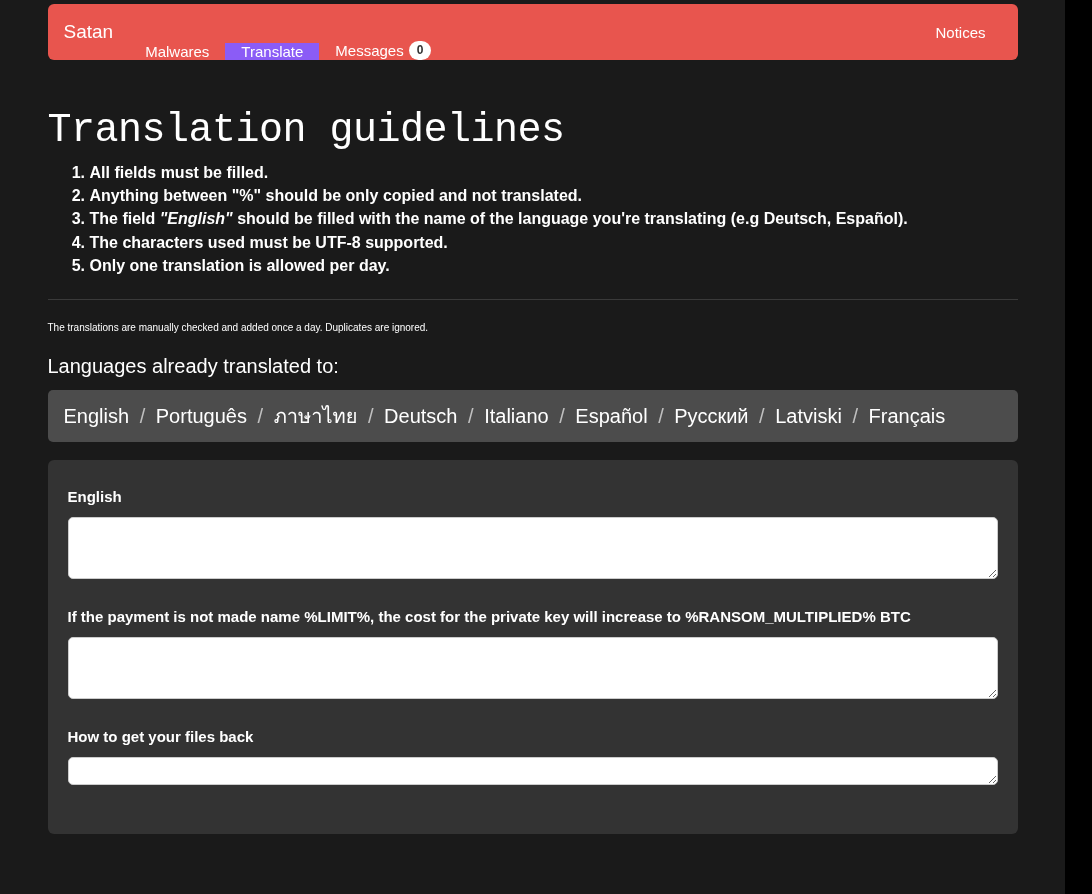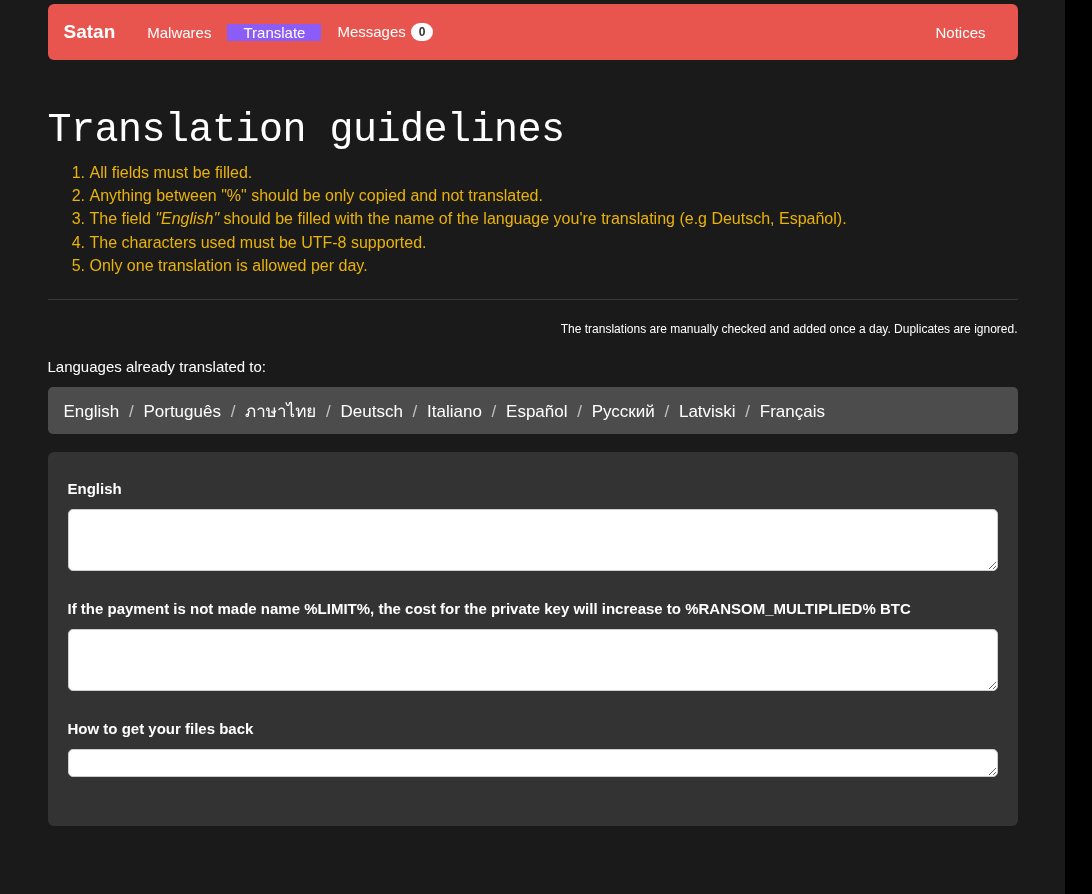--- a/index.html
+++ b/index.html
@@ -30,29 +30,29 @@
     background: #e8554e;
     border-radius: 6px;
     display: flex;
     align-items: center;
     height: 56px;
     padding: 0 16px;
     margin-top: 4px;
   }
   .brand {
     font-size: 19px;
-    font-weight: 700;
+    font-weight: 400;
     color: #fff;
     padding-right: 16px;
     cursor: pointer;
   }
   .nav-items {
     display: flex;
     height: 100%;
-    align-items: center;
+    align-items: flex-end;
   }
   .nav-item {
     display: flex;
     align-items: center;
     padding: 0 16px;
     color: #fff;
     font-size: 15px;
     cursor: pointer;
   }
   .nav-item.active {
@@ -82,42 +82,43 @@
     letter-spacing: -0.5px;
     font-family: Liberation Mono, monospace;
   }
   ol.guidelines {
     padding-left: 42px;
     margin-bottom: 22px;
   }
   ol.guidelines li {
     font-size: 16px;
     line-height: 1.45;
-    color: #eab308;
+    color: #ffffff;
+    font-weight: bold;
   }
   ol.guidelines em { font-style: italic; }
   hr.divider {
     border: none;
     border-top: 1px solid #3a3a3a;
     margin: 0;
   }
   .note {
-    text-align: right;
-    font-size: 12px;
+    text-align: left;
+    font-size: 10px;
     margin: 22px 0 22px 0;
   }
   .lang-label {
-    font-size: 15px;
+    font-size: 20px;
     margin-bottom: 12px;
   }
   .lang-bar {
     background: #4c4c4c;
     border-radius: 5px;
     padding: 10px 16px;
-    font-size: 17px;
+    font-size: 20px;
     margin-bottom: 18px;
   }
   .lang-bar .sep {
     color: #c0c0c0;
     margin: 0 5px;
   }
   .panel {
     background: #333333;
     border-radius: 6px;
     padding: 28px 20px 20px 20px;

